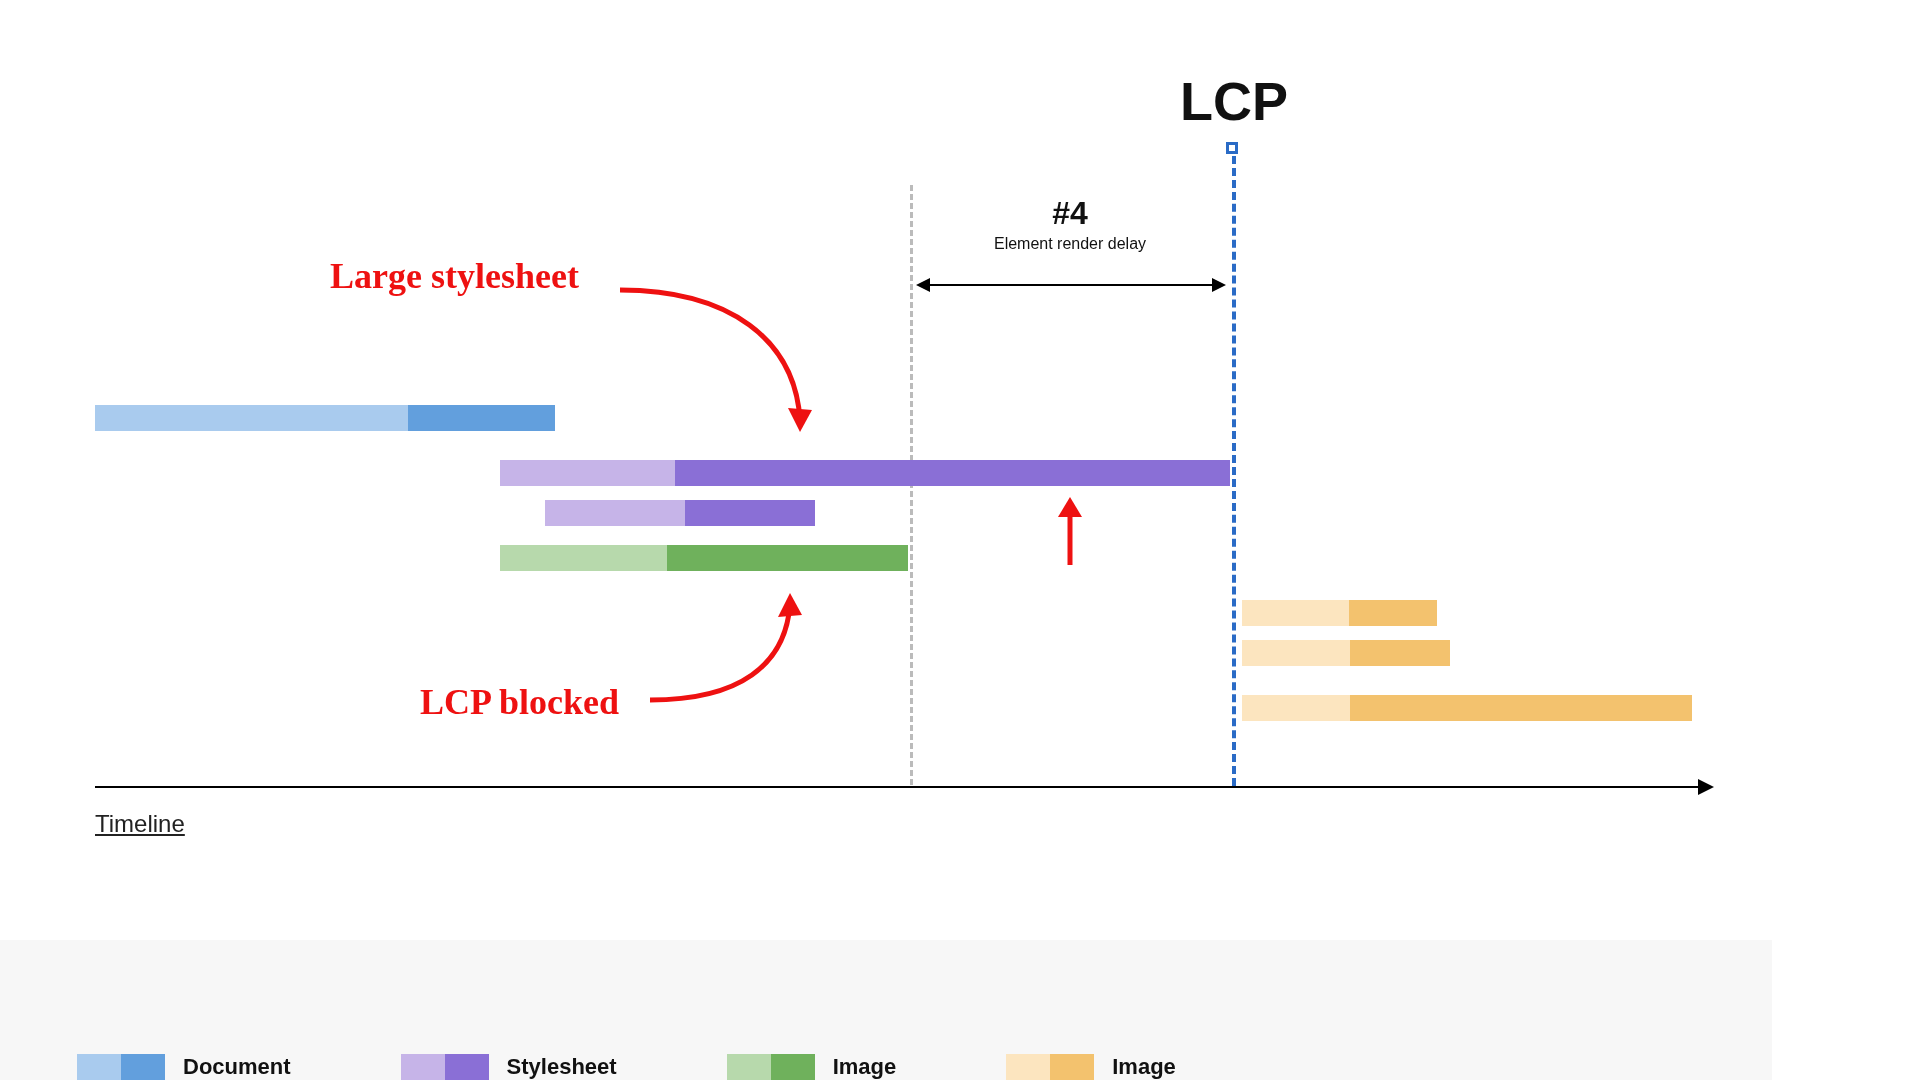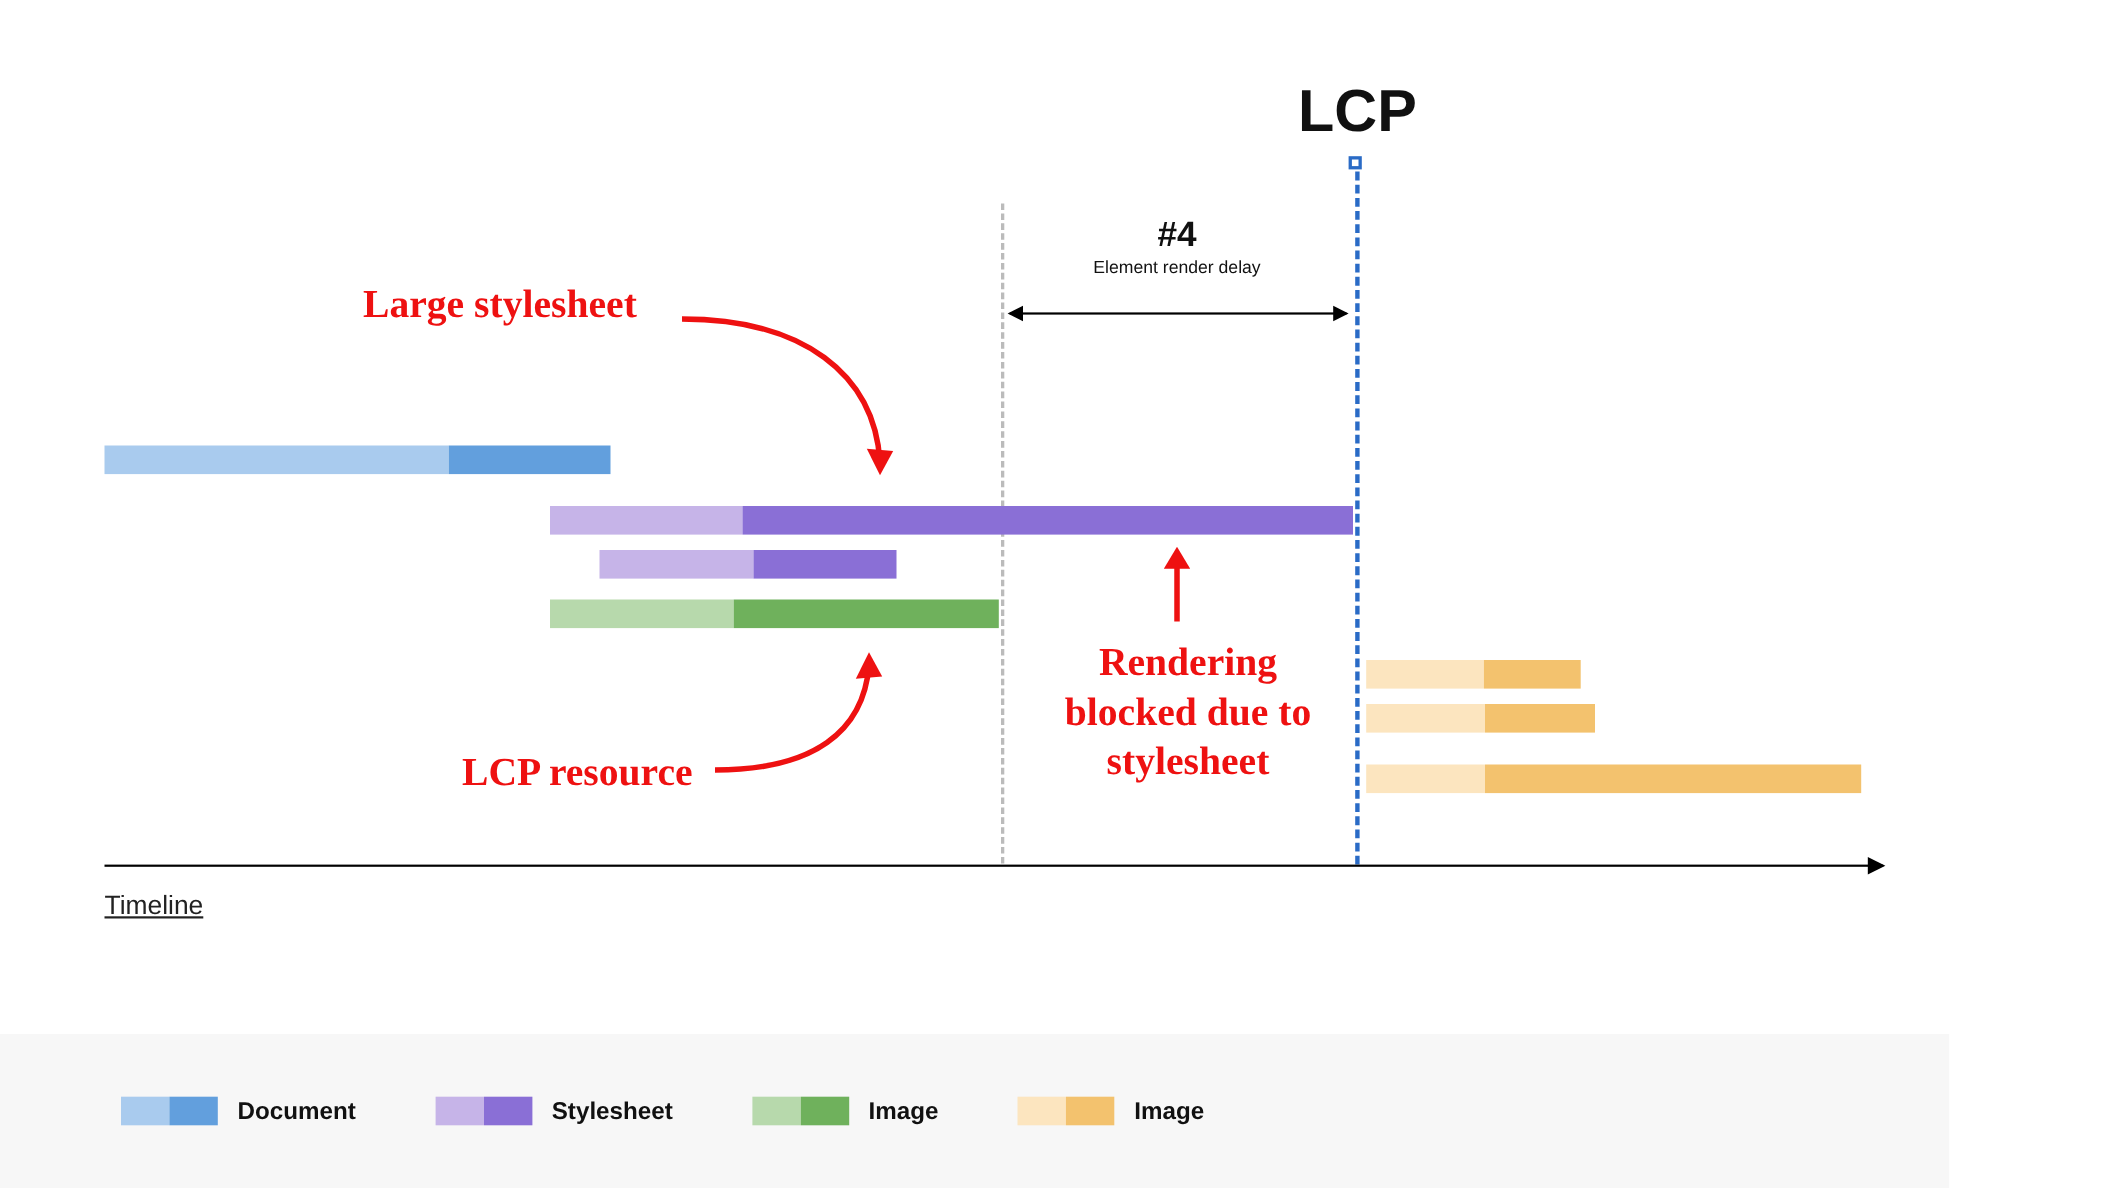--- a/index.html
+++ b/index.html
@@ -1,21 +1,21 @@
 <!DOCTYPE html>
 <html><head>
 <meta charset="utf-8">
 <style>
   * { box-sizing: border-box; margin: 0; padding: 0; }
   html, body { width: 1920px; height: 1080px; font-family: Arial, Helvetica, sans-serif; background: #fff; }
   .stage { position: relative; width: 1772px; height: 1080px; }
   .bar { position: absolute; height: 26px; }
   .seg-light { position: absolute; top: 0; bottom: 0; left: 0; }
   .seg-dark  { position: absolute; top: 0; bottom: 0; right: 0; }
-  .legend { position: absolute; left: 0; right: 0; bottom: 0; height: 140px; background: #f7f7f7; display: flex; align-items: center; gap: 72px; padding-left: 110px; }
+  .legend { position: absolute; left: 0; right: 0; bottom: 0; height: 140px; background: #f7f7f7; display: flex; align-items: flex-end; gap: 110px; padding-left: 77px; }
   .legend-item { display: flex; align-items: center; gap: 18px; }
   .swatch { width: 88px; height: 26px; display: flex; }
   .swatch div { flex: 1; }
   .legend-label { font-size: 22px; font-weight: 600; color: #111; }
   .ann { position: absolute; font-family: "Comic Sans MS", "Segoe Script", cursive; color: #e11; font-size: 36px; font-weight: 600; line-height: 1.25; text-align: center; }
   .axis { position: absolute; left: 95px; right: 60px; height: 2px; background: #000; }
   .axis::after { content: ""; position: absolute; right: -2px; top: -7px; border-left: 16px solid #000; border-top: 8px solid transparent; border-bottom: 8px solid transparent; }
   .axis-label { position: absolute; font-size: 24px; color: #222; }
   .dash { position: absolute; width: 0; border-left-style: dashed; }
   .lcp-title { position: absolute; font-size: 54px; font-weight: 800; color: #111; }
@@ -73,29 +73,26 @@
     <div class="seg-light" style="width:24%; background:#fce5bf;"></div>
     <div class="seg-dark" style="width:76%; background:#f3c26e;"></div>
   </div>
 
   <div class="ann" style="left:330px; top:254px;">Large stylesheet</div>
   <svg style="position:absolute; left:610px; top:280px;" width="230" height="160">
     <path d="M10 10 C 120 10, 185 60, 190 140" stroke="#e11" stroke-width="5" fill="none"></path>
     <polygon points="190,152 178,128 202,130" fill="#e11"></polygon>
   </svg>
 
-  <div class="ann" style="left:420px; top:680px;">LCP resource</div>
+  <div class="ann" style="left:420px; top:680px;">LCP blocked</div>
   <svg style="position:absolute; left:640px; top:585px;" width="200" height="130">
     <path d="M10 115 C 100 115, 145 80, 150 20" stroke="#e11" stroke-width="5" fill="none"></path>
     <polygon points="150,8 138,32 162,30" fill="#e11"></polygon>
   </svg>
 
-  <div class="ann" style="left:960px; top:580px; width:240px; white-space:pre-line;">Rendering
-blocked due to
-stylesheet</div>
   <svg style="position:absolute; left:1050px; top:495px;" width="40" height="80">
     <line x1="20" y1="70" x2="20" y2="12" stroke="#e11" stroke-width="5"></line>
     <polygon points="20,2 8,22 32,22" fill="#e11"></polygon>
   </svg>
 
   <div class="axis" style="top:786px;"></div>
   <div class="axis-label" style="left:95px; top:810px;text-decoration:underline;">Timeline</div>
 
   <div class="legend">
     <div class="legend-item">

